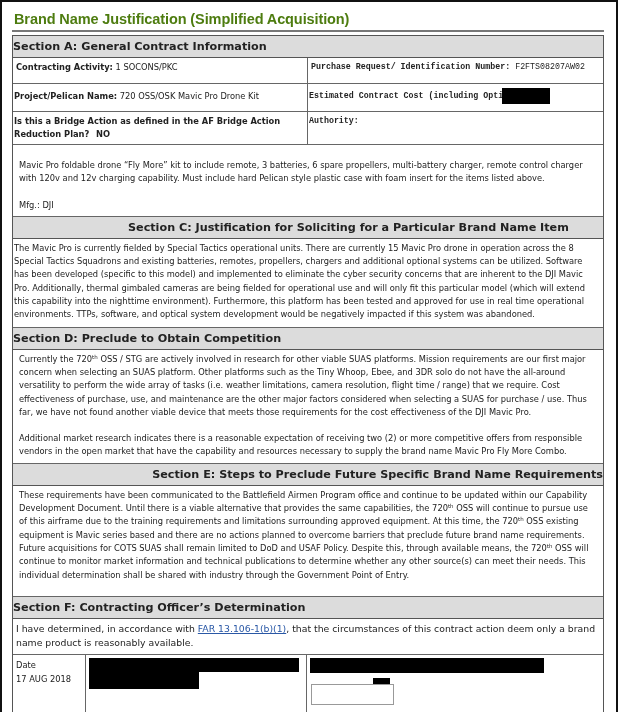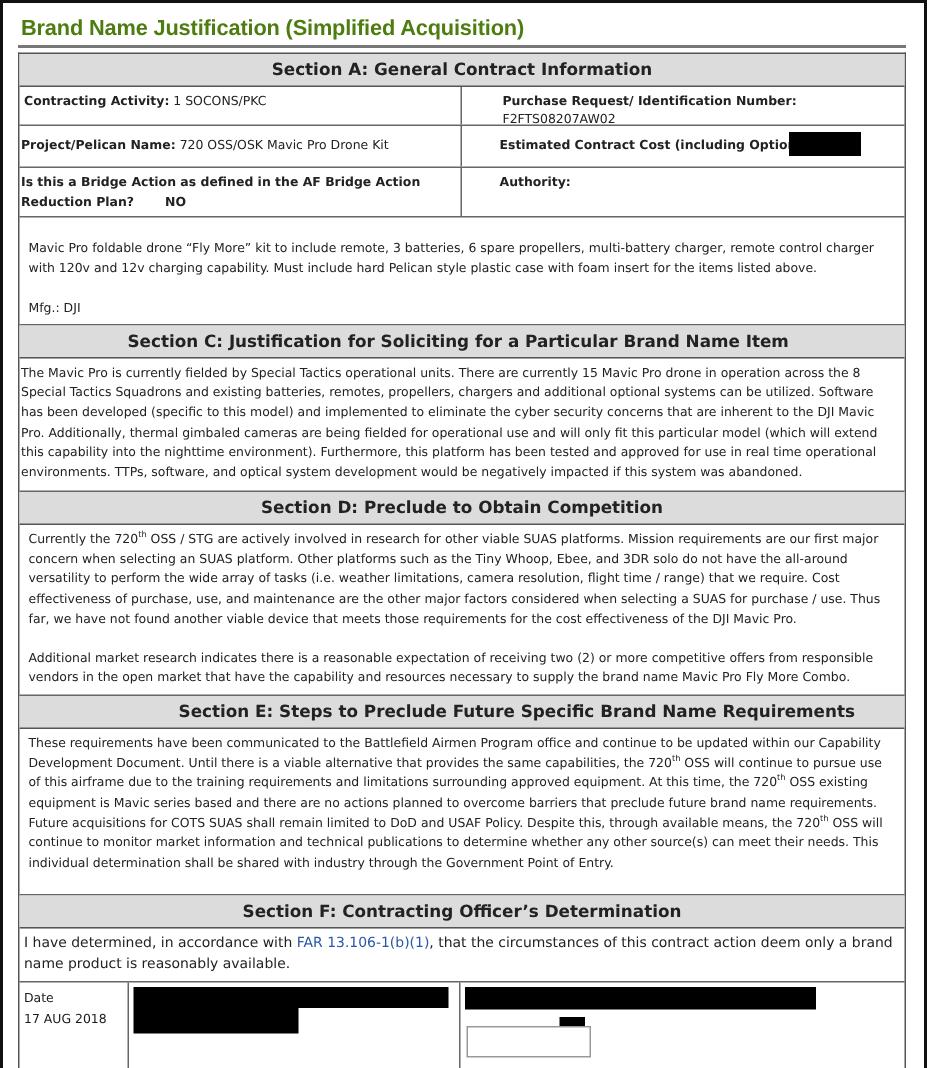--- a/index.html
+++ b/index.html
@@ -21,36 +21,36 @@
   .title-rule {
     position:absolute; left:12px; top:30px; width:592px; height:2px; background:#777;
   }
   .tbl {
     position:absolute; left:12px; top:35px; width:592px;
     border:1.5px solid #555; border-bottom:none; box-sizing:border-box;
     font-family:"DejaVu Sans", sans-serif;
   }
   .sec-head {
     background:#dcdcdc; border-bottom:1.5px solid #555;
-    text-align:center; font-weight:bold; font-size:11.2px; color:#222;
+    text-align:left; font-weight:bold; font-size:11.2px; color:#222;
     height:21px; line-height:21px; white-space:nowrap;
   }
-  .sec-head.c { text-align:left; padding-left:72px; }
-  .sec-head.e { text-align:center; padding-left:73px; }
-  .row { display:flex; border-bottom:1.2px solid #666;gap:24px; }
+  .sec-head.c { text-align:left; padding-left:115px; }
+  .sec-head.e { text-align:right; padding-left:73px; }
+  .row { display:flex; border-bottom:1.2px solid #666; }
   .cell { font-size:8.3px; line-height:12px; padding:3px 3px; box-sizing:border-box; color:#222; }
   .cell b { font-weight:bold; }
   .col-l { width:295px; border-right:1.2px solid #666; }
-  .col-r { flex:1; }
+  .col-r { flex:1;font-family:Liberation Mono, monospace; }
   .body { font-size:8.3px; line-height:13.3px; padding:3px 6px 4px 6px; color:#222; border-bottom:1.2px solid #666; }
   .body.tight { padding-left:1px; }
   .body p { margin:0; }
   .gap { height:13px; }
   sup { font-size:5.5px; vertical-align:top; line-height:8px; }
-  .link { color:#2a58a6; }
+  .link { color:#2a58a6; text-decoration:underline; }
   .redact { background:#000; position:absolute; }
   .sig-grid { display:flex; border-bottom:1.2px solid #666; height:57px; position:relative; }
   .sc1 { width:73px; border-right:1.2px solid #666; font-size:8.3px; line-height:14px; padding:3px 3px; box-sizing:border-box; }
   .sc2 { width:220px; border-right:1.2px solid #666; position:relative; }
   .sc3 { flex:1; position:relative; }
   .stamp-box { position:absolute; border:1px solid #999; }
 </style>
 </head>
 <body>
 
@@ -78,21 +78,21 @@
       <span>720 OSS/OSK Mavic Pro Drone Kit</span>
     </div>
     <div class="cell col-r" style="padding-top:6px; padding-left:1px; position:relative">
       <b>Estimated Contract Cost (including Options):</b>
       <span class="redact" style="left:194px; top:4px; width:48px; height:16px"></span>
     </div>
   </div>
   <div class="row" style="height:32px">
     <div class="cell col-l" style="padding-left:1px; line-height:13px">
       <b>Is this a Bridge Action as defined in the AF Bridge Action Reduction Plan?</b>
-      <b style="margin-left:18px">NO</b>
+      <b style="margin-left:4px">NO</b>
     </div>
     <div class="cell col-r" style="padding-left:1px">
       <b>Authority:</b>
     </div>
   </div>
 
   <div class="body" style="padding-top:14px">
     <p>Mavic Pro foldable drone “Fly More” kit to include remote, 3 batteries, 6 spare propellers, multi-battery charger, remote control charger with 120v and 12v charging capability. Must include hard Pelican style plastic case with foam insert for the items listed above.</p>
     <div class="gap"></div>
     <p>Mfg.: DJI</p>

